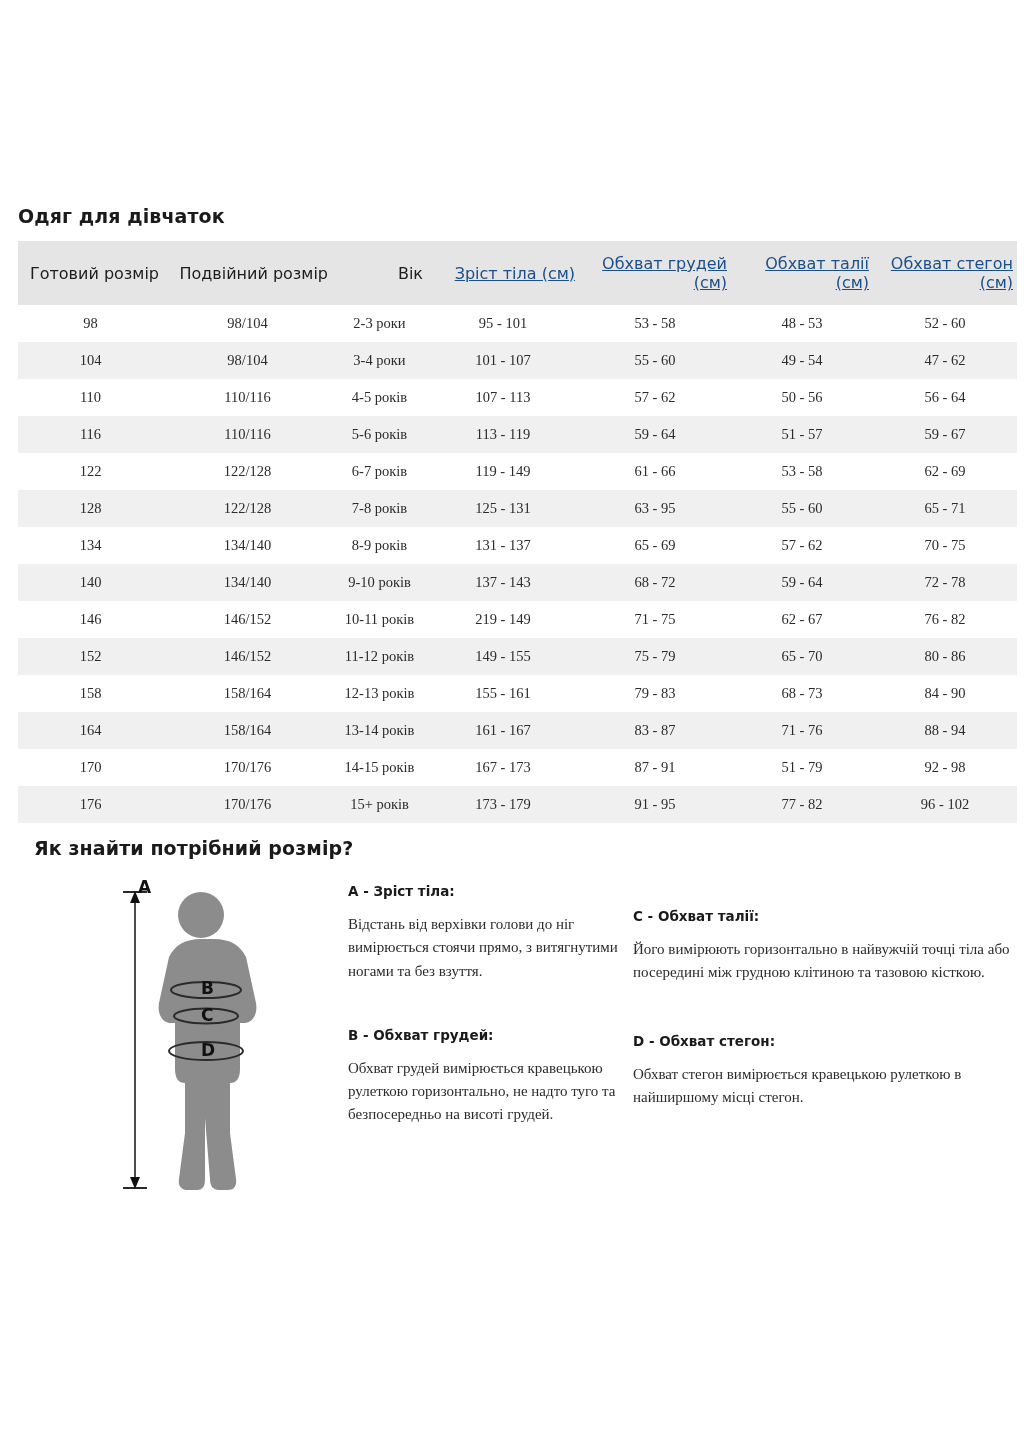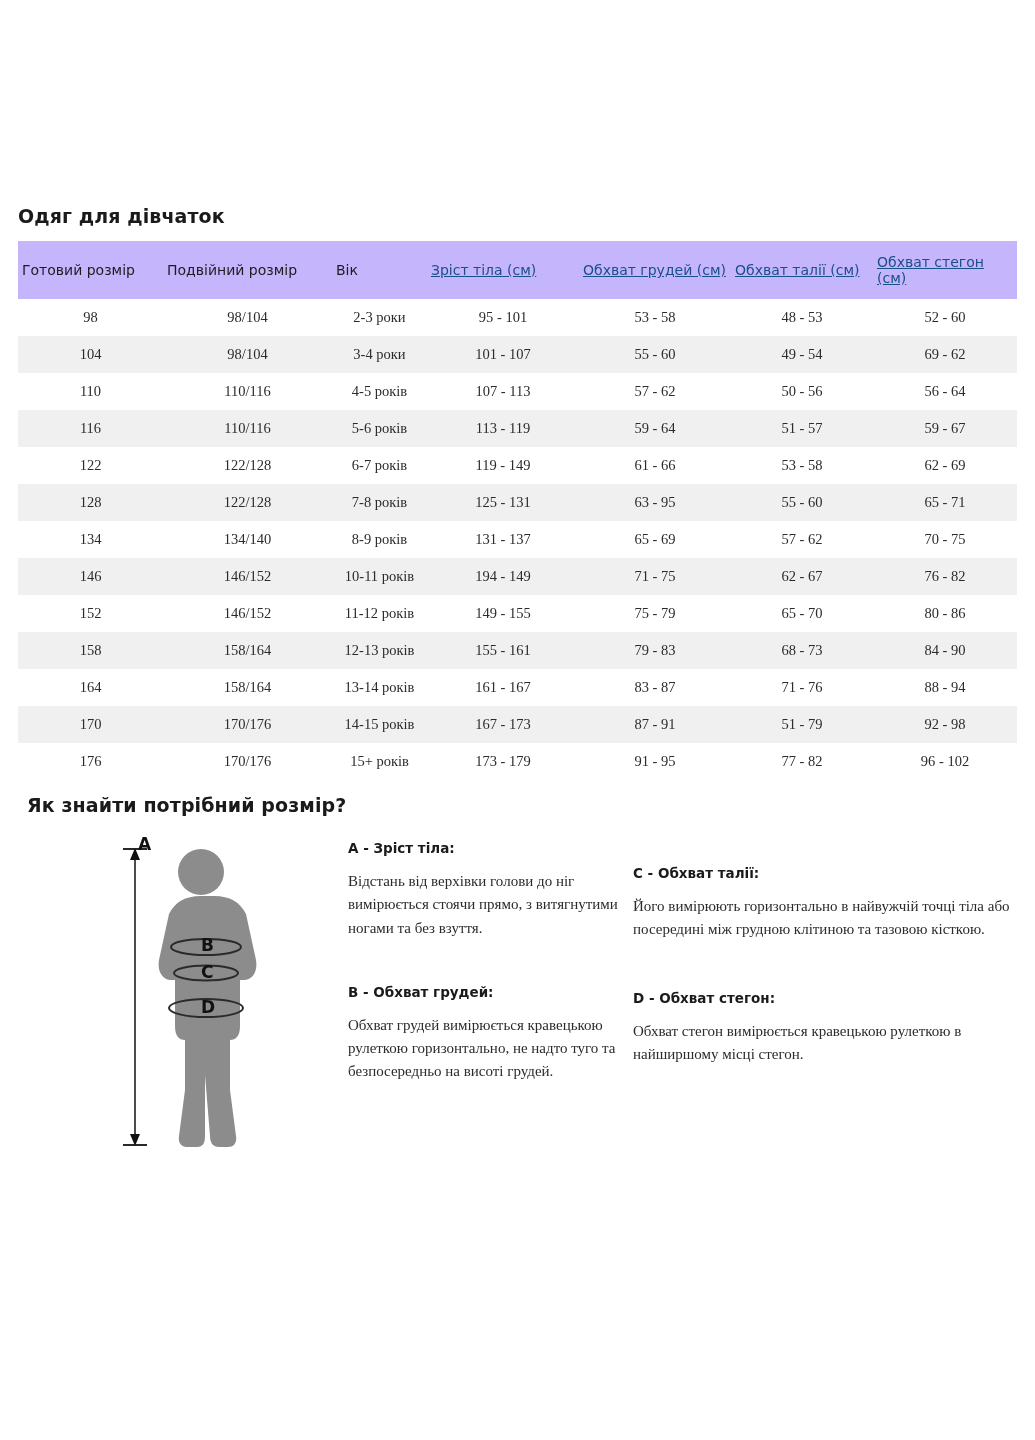--- a/index.html
+++ b/index.html
@@ -30,36 +30,36 @@
   }
   h2.section-title {
     font-family: "DejaVu Sans", sans-serif;
     font-size: 19px;
     font-weight: bold;
     color: #1a1a1a;
     margin: 0 0 14px 0;
     letter-spacing: 0.1px;
   }
   h2.section-title.second {
-    margin: 14px 0 14px 9px;
+    margin: 14px 0 14px 16px;
   }
 
   table.size-table {
     border-collapse: collapse;
     width: 999px;
     table-layout: fixed;
   }
   table.size-table th {
-    background: #c4b5fd;
+    background: #e5e5e5;
     font-family: "DejaVu Sans", sans-serif;
-    font-size: 14px;
+    font-size: 16px;
     font-weight: normal;
     color: #1d1d1d;
     padding: 13px 4px;
-    text-align: left;
+    text-align: right;
     border: none;
   }
   table.size-table th.link-head span {
     color: #1b4f8a;
     text-decoration: underline;
   }
   table.size-table td {
     font-family: "Liberation Serif", serif;
     font-size: 14.5px;
     color: #2b2b2b;
@@ -171,21 +171,21 @@
           <td>48 - 53</td>
           <td>52 - 60</td>
         </tr>
         <tr>
           <td>104</td>
           <td>98/104</td>
           <td>3-4 роки</td>
           <td>101 - 107</td>
           <td>55 - 60</td>
           <td>49 - 54</td>
-          <td>69 - 62</td>
+          <td>47 - 62</td>
         </tr>
         <tr>
           <td>110</td>
           <td>110/116</td>
           <td>4-5 років</td>
           <td>107 - 113</td>
           <td>57 - 62</td>
           <td>50 - 56</td>
           <td>56 - 64</td>
         </tr>
@@ -219,24 +219,33 @@
         <tr>
           <td>134</td>
           <td>134/140</td>
           <td>8-9 років</td>
           <td>131 - 137</td>
           <td>65 - 69</td>
           <td>57 - 62</td>
           <td>70 - 75</td>
         </tr>
         <tr>
+          <td>140</td>
+          <td>134/140</td>
+          <td>9-10 років</td>
+          <td>137 - 143</td>
+          <td>68 - 72</td>
+          <td>59 - 64</td>
+          <td>72 - 78</td>
+        </tr>
+        <tr>
           <td>146</td>
           <td>146/152</td>
           <td>10-11 років</td>
-          <td>194 - 149</td>
+          <td>219 - 149</td>
           <td>71 - 75</td>
           <td>62 - 67</td>
           <td>76 - 82</td>
         </tr>
         <tr>
           <td>152</td>
           <td>146/152</td>
           <td>11-12 років</td>
           <td>149 - 155</td>
           <td>75 - 79</td>

